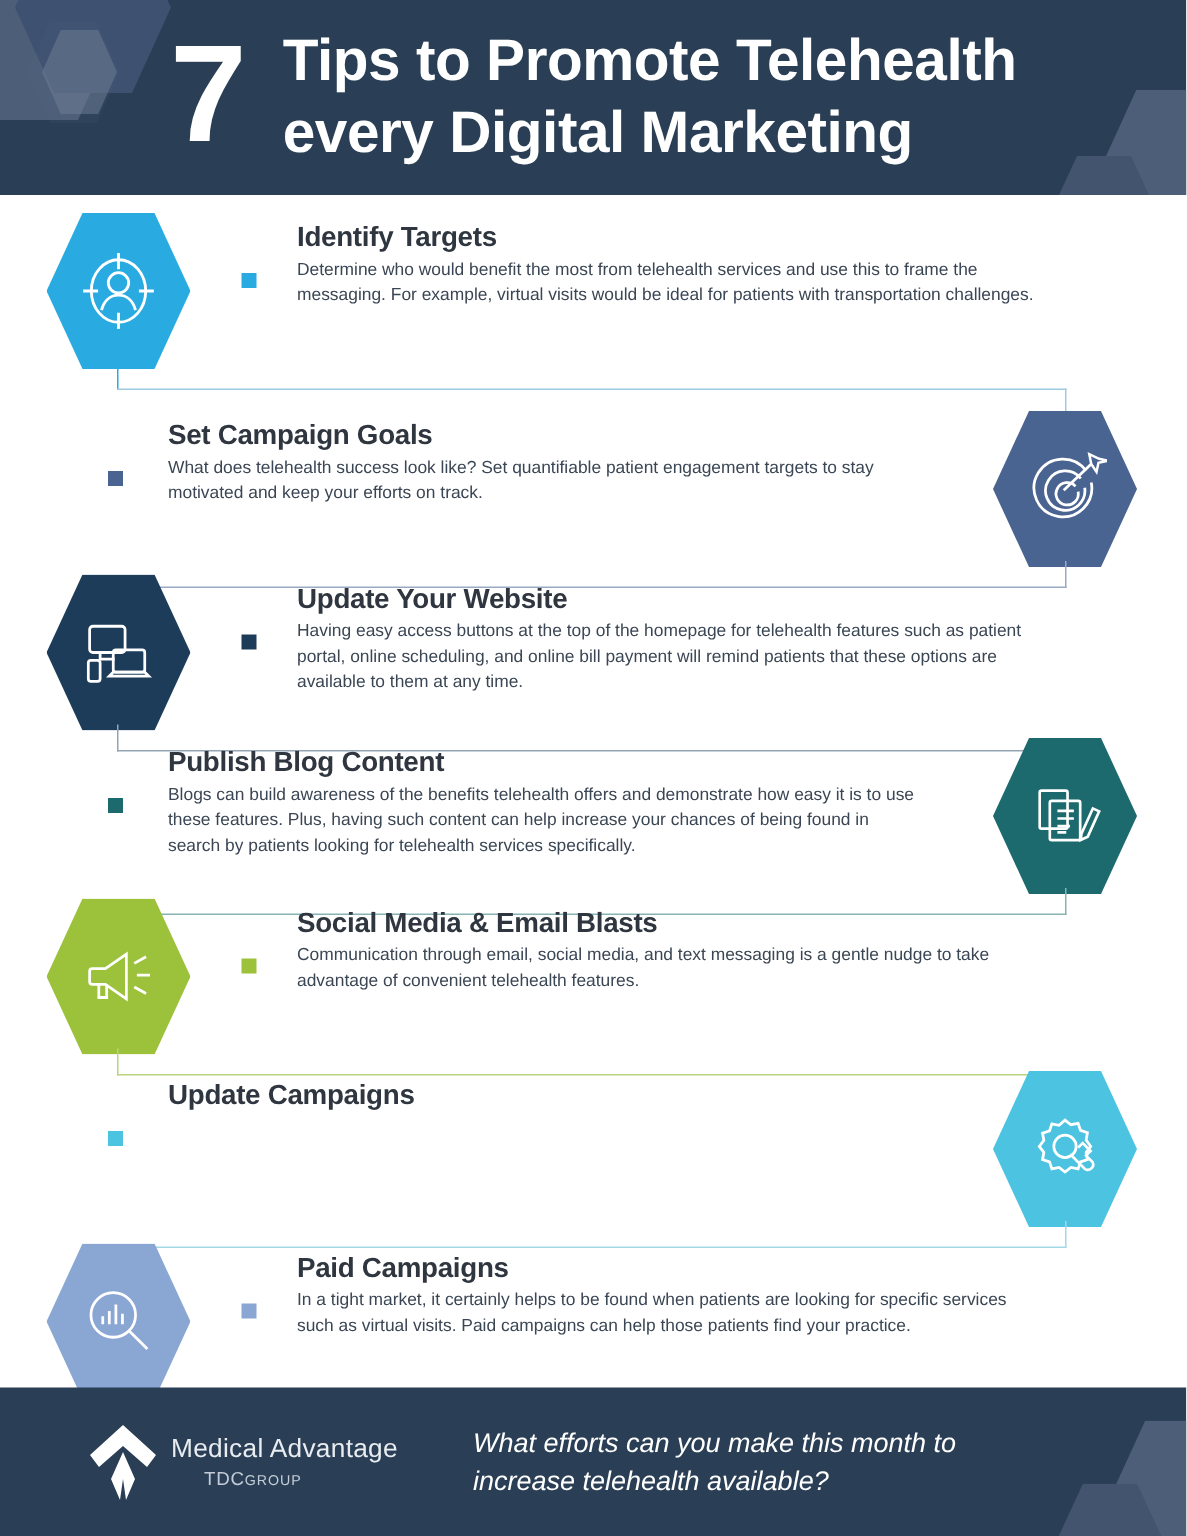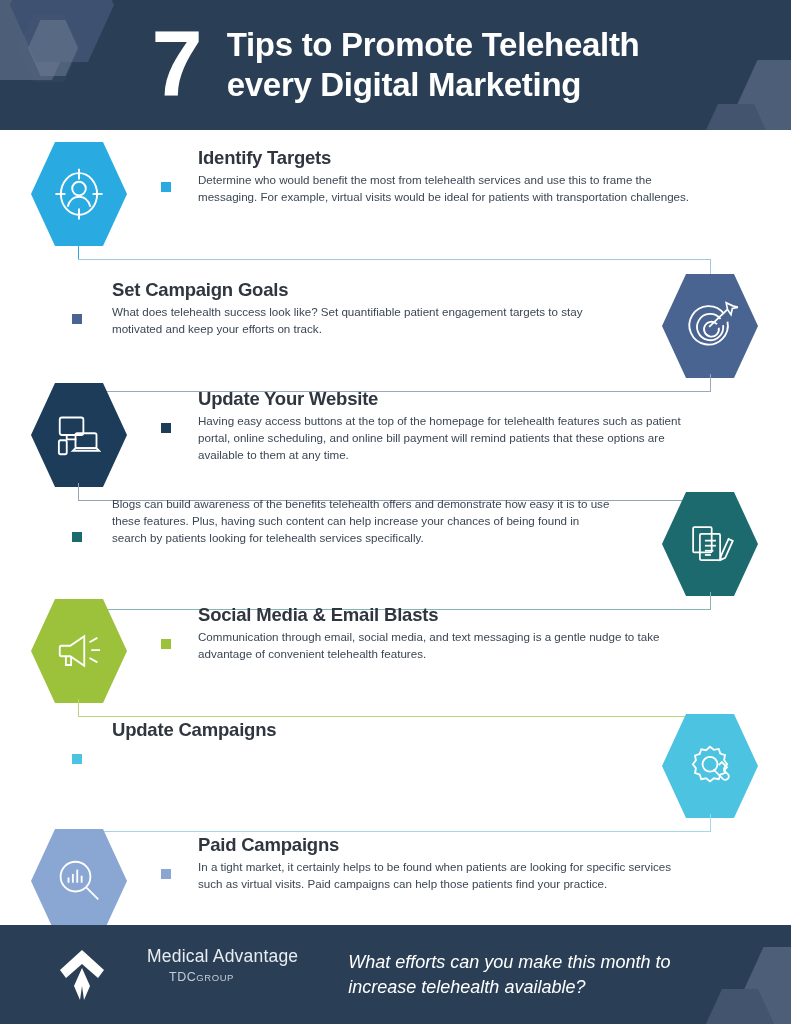--- a/index.html
+++ b/index.html
@@ -51,21 +51,21 @@
     margin-right: 26px;
     margin-top: -4px;
   }
   .header-titles {
     display: flex;
     flex-direction: column;
     justify-content: center;
   }
   .header-titles .line {
     color: #ffffff;
-    font-size: 33px;
+    font-size: 39px;
     font-weight: bold;
     line-height: 1.22;
     letter-spacing: -0.3px;
     white-space: nowrap;
   }
 
   
   .hexdeco {
     position: absolute;
     z-index: 1;
@@ -159,23 +159,22 @@
   }
   .footer-inner {
     position: absolute;
     inset: 0;
     display: flex;
     align-items: center;
     z-index: 3;
   }
   .logo-block {
     display: flex;
-    align-items: flex-start;
+    align-items: center;
     margin-left: 58px;
-    gap: 33px;
   }
   .logo-mark { width: 48px; height: 54px; flex: 0 0 auto; }
   .logo-words {
     margin-left: 8px;
     display: flex;
     flex-direction: column;
     line-height: 1;
   }
   .logo-main {
     color: #e9edf2;
@@ -327,20 +326,21 @@
             <line x1="26" y1="28" x2="39" y2="28"></line>
             <line x1="26" y1="34" x2="39" y2="34"></line>
             <line x1="26" y1="40" x2="36" y2="40"></line>
             <line x1="26" y1="45" x2="33" y2="45"></line>
             <path d="M45 46l9-20 5 2.3-9 20-5.6 2.6z"></path>
           </svg>
         </div>
       </div>
       <div class="bullet" style="background:#1c6a6e;"></div>
       <div class="tiptext">
+        <p class="tip-title">Publish Blog Content</p>
         <p class="tip-body">Blogs can build awareness of the benefits telehealth offers and demonstrate how easy it is to use these features. Plus, having such content can help increase your chances of being found in search by patients looking for telehealth services specifically.</p>
       </div>
       <div class="connector">
         <div class="conn-v" style="left:710px; top:104px; height:18px; background:#87b3b3;"></div>
         <div class="conn-h" style="left:78px; top:121px; width:633px; background:#87b3b3;"></div>
         <div class="conn-v" style="left:78px; top:121px; height:28px; background:#87b3b3;"></div>
       </div>
     </div>
 
     <div class="tip odd" style="top:465px;">

